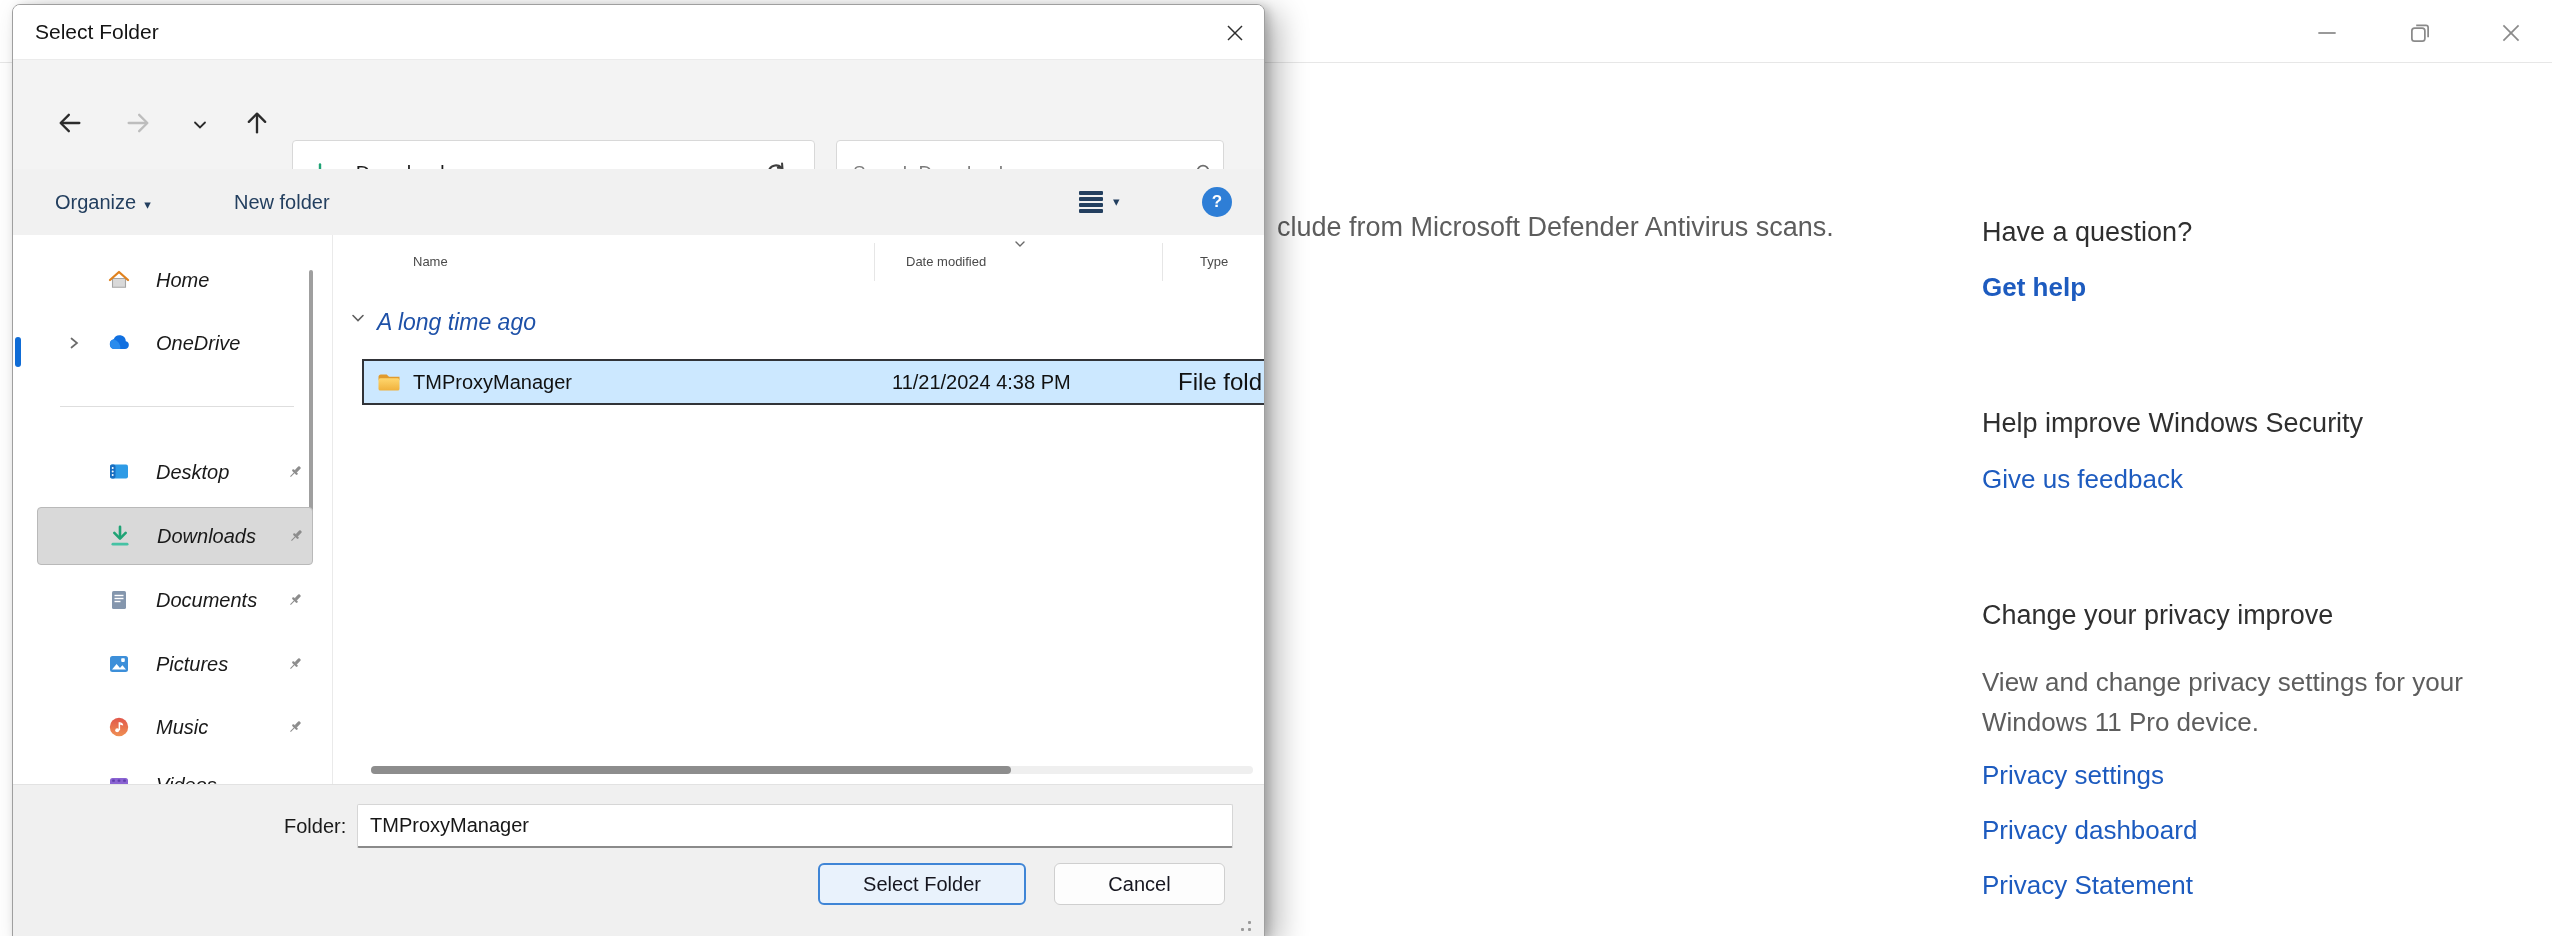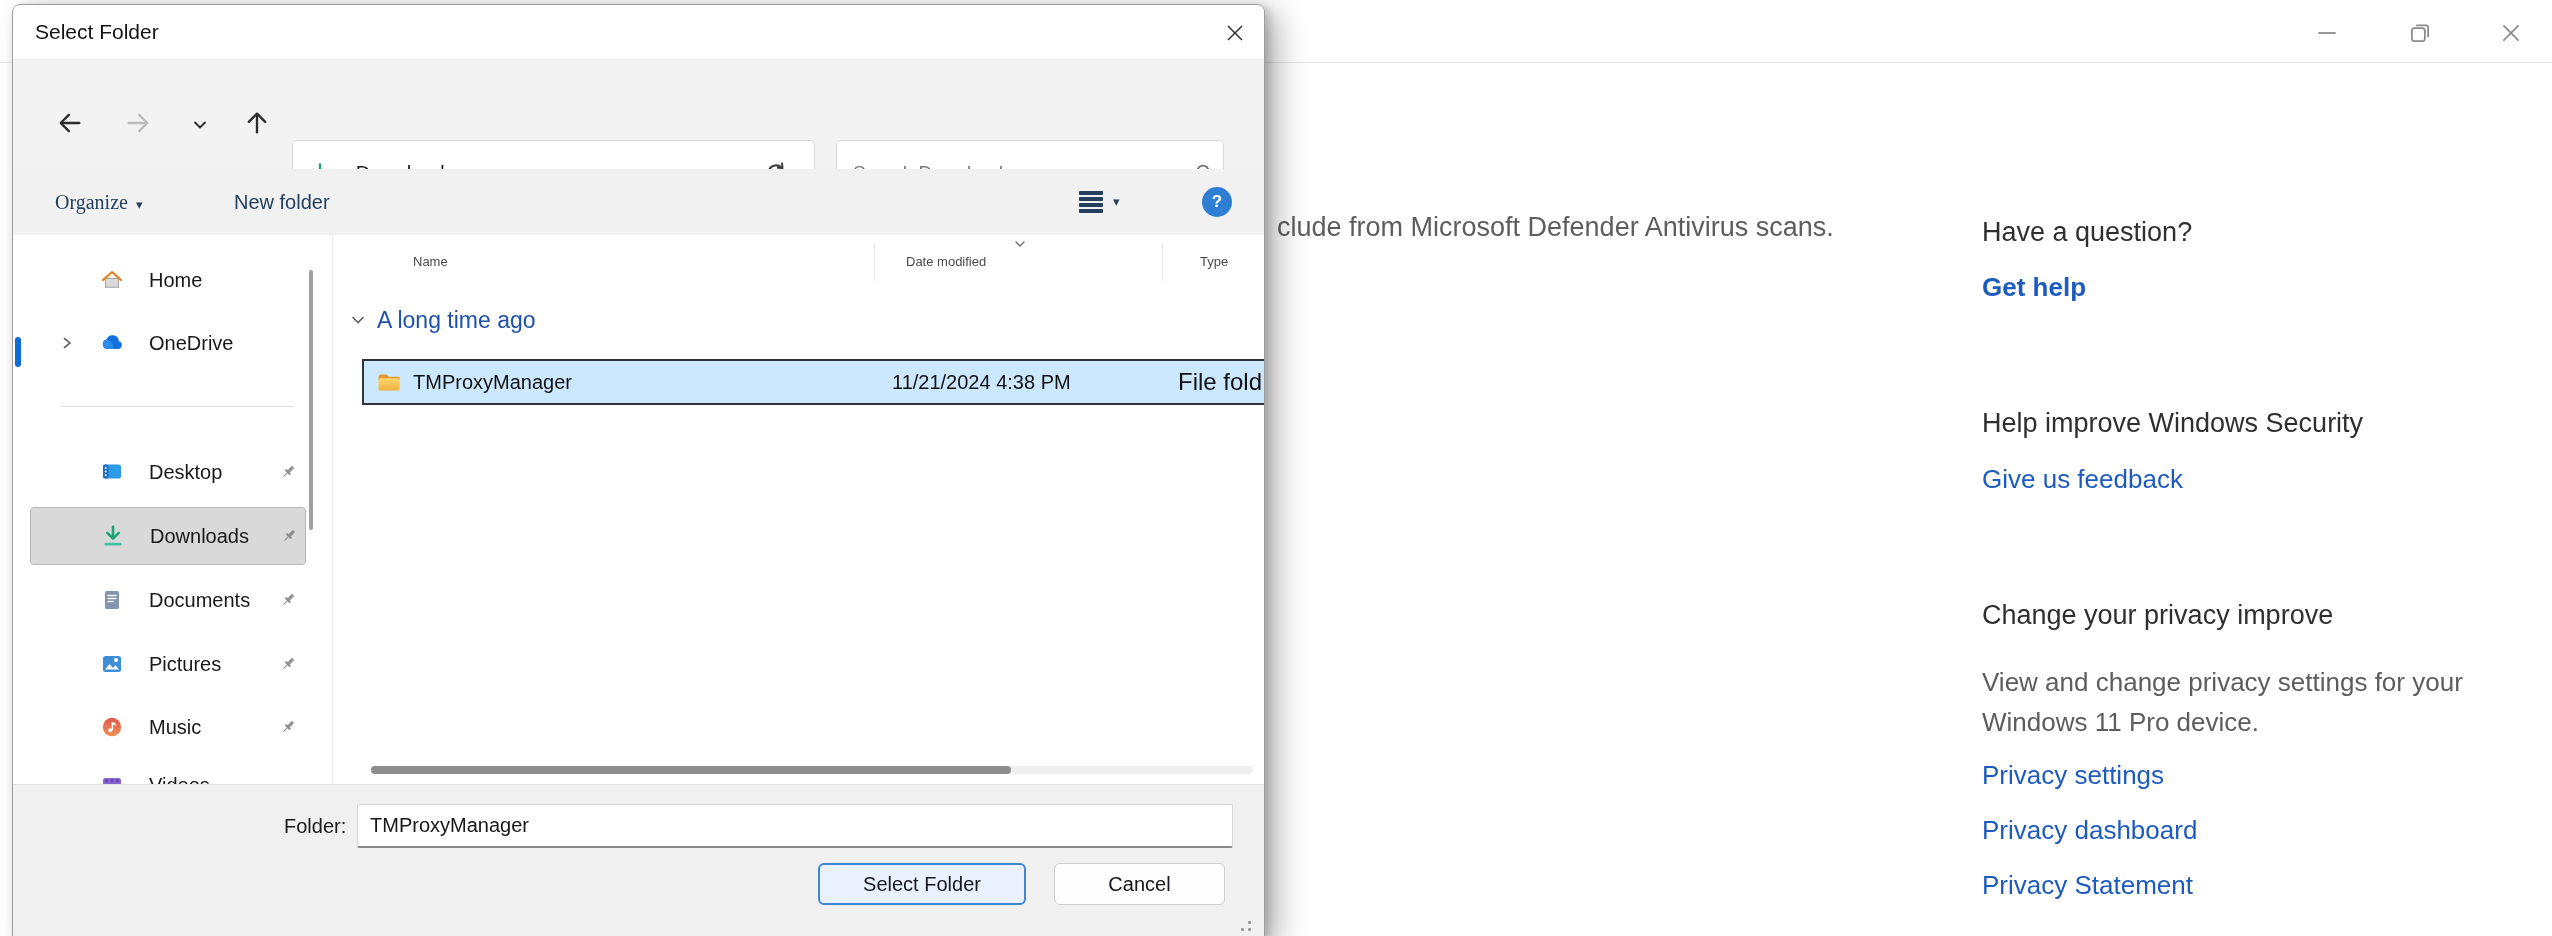--- a/index.html
+++ b/index.html
@@ -41,33 +41,33 @@
   .tb-text{position:absolute;top:0;height:66px;line-height:66px;font-size:20px;color:#233f5f;white-space:nowrap;}
   .tb-caret{font-size:13px;color:#233f5f;margin-left:8px;}
   .viewbars{position:absolute;left:1066px;top:22px;width:24px;height:22px;display:flex;flex-direction:column;justify-content:space-between;}
   .viewbars div{height:3.5px;background:#233f5f;border-radius:1px;}
   .view-caret{position:absolute;left:1100px;top:0;height:66px;line-height:66px;font-size:13px;color:#233f5f;}
   .helpbtn{position:absolute;left:1189px;top:18px;width:30px;height:30px;border-radius:50%;background:#2e7ed6;color:#fff;
            font-size:17px;font-weight:bold;}
 
   .dlg-body{position:absolute;left:0;top:230px;width:100%;height:549px;background:#fff;overflow:hidden;}
   .side-sep{position:absolute;left:319px;top:0;width:1px;height:100%;background:#eaeaea;}
-  .side-item{position:absolute;left:17px;width:274px;height:56px;display:flex;align-items:center;}
+  .side-item{position:absolute;left:24px;width:274px;height:56px;display:flex;align-items:center;font-style:italic;}
   .side-item .lbl{font-size:20px;color:#191919;margin-left:13px;white-space:nowrap;}
   .side-item .iico{position:absolute;left:69px;width:26px;height:26px;display:flex;align-items:center;justify-content:center;}
   .side-item .pin{position:absolute;left:248px;width:20px;height:20px;}
   .side-item .lblwrap{position:absolute;left:106px;}
   .side-sel{background:#d9d9d9;border:1px solid #b9b9b9;border-radius:4px;}
   .side-div{position:absolute;left:47px;top:171px;width:234px;height:1px;background:#dedede;}
   .side-pill{position:absolute;left:2px;top:102px;width:6px;height:30px;border-radius:3px;background:#0f6cd6;}
   .side-scroll{position:absolute;left:296px;top:35px;width:4px;height:260px;background:#9f9f9f;border-radius:2px;}
 
   .col-h{position:absolute;top:0;height:54px;line-height:54px;font-size:13px;color:#4a4a4a;white-space:nowrap;margin-left:16px;}
   .col-sep{position:absolute;top:8px;width:1px;height:38px;background:#e6e6e6;}
-  .grp{position:absolute;left:336px;top:68px;height:34px;display:flex;align-items:center;}
+  .grp{position:absolute;left:336px;top:74px;height:34px;display:flex;font-style:italic;}
   .grp .glbl{font-size:23px;color:#1e51a8;margin-left:10px;white-space:nowrap;}
   .frow{position:absolute;left:349px;top:124px;width:902px;height:42px;background:#cce8ff;border:2px solid #313338;
         display:flex;align-items:center;overflow:hidden;}
   .frow .fname{font-size:20px;color:#111;position:absolute;left:49px;white-space:nowrap;}
   .frow .fdate{font-size:20px;color:#111;position:absolute;left:528px;white-space:nowrap;}
   .frow .ftype{font-size:24px;color:#111;position:absolute;left:814px;white-space:nowrap;}
   .hscroll-track{position:absolute;left:358px;top:531px;width:882px;height:8px;background:#efefef;border-radius:4px;}
   .hscroll-thumb{position:absolute;left:0;top:0;width:640px;height:8px;background:#8d8d8d;border-radius:4px;}
 
   .dlg-footer{position:absolute;left:0;top:779px;width:100%;height:153px;background:#f0f0f0;border-top:1px solid #e2e2e2;}
@@ -189,21 +189,21 @@
         <span class="search-mag ic">
           <svg width="22" height="22" viewBox="0 0 22 22" fill="none" stroke="#6f6f6f" stroke-width="1.8" stroke-linecap="round">
             <circle cx="13" cy="9" r="5.4"></circle>
               <line x1="8.9" y1="13.4" x2="4" y2="18.5"></line>
           </svg>
         </span>
       </div>
     </div>
 
     <div class="dlg-toolbar">
-      <div class="tb-text" style="left:42px;font-family:Liberation Serif, serif;">
+      <div class="tb-text" style="left:42px;">
         <span>Organize</span><span class="tb-caret">▾</span>
       </div>
       <div class="tb-text" style="left:221px;">
         <span>New folder</span>
       </div>
       <div class="viewbars">
           <div></div>
           <div></div>
           <div></div>
           <div></div>

